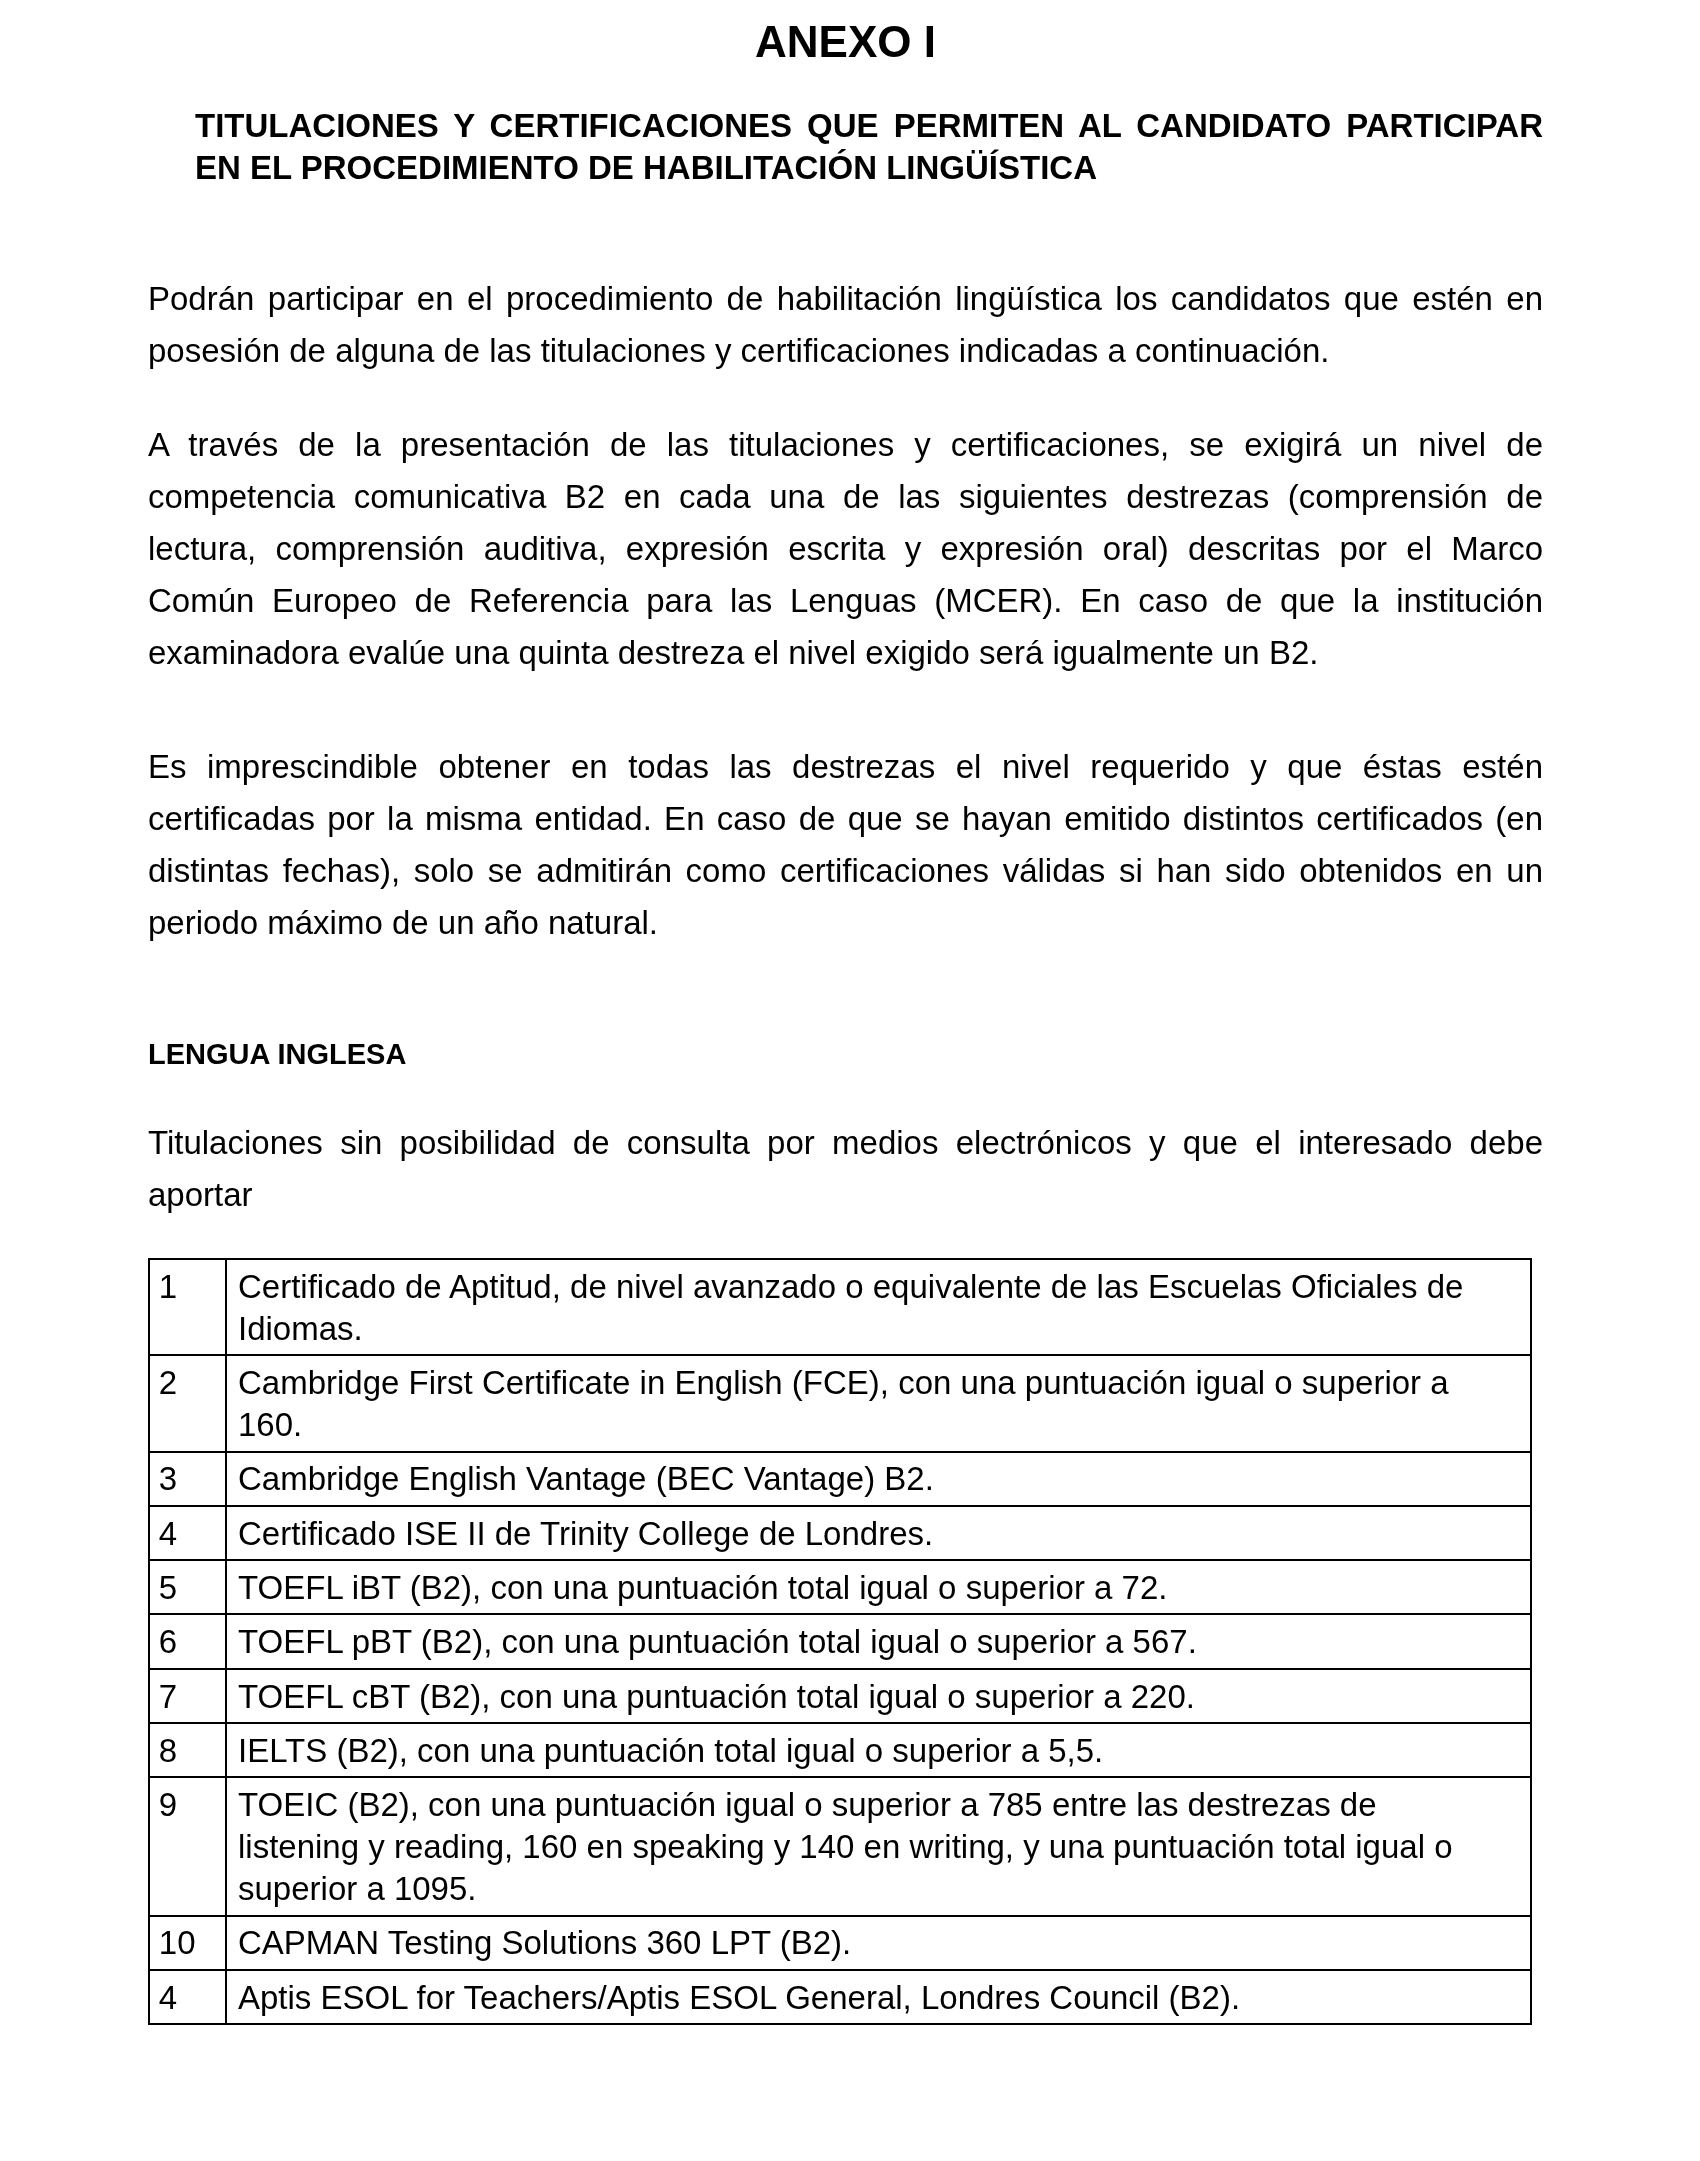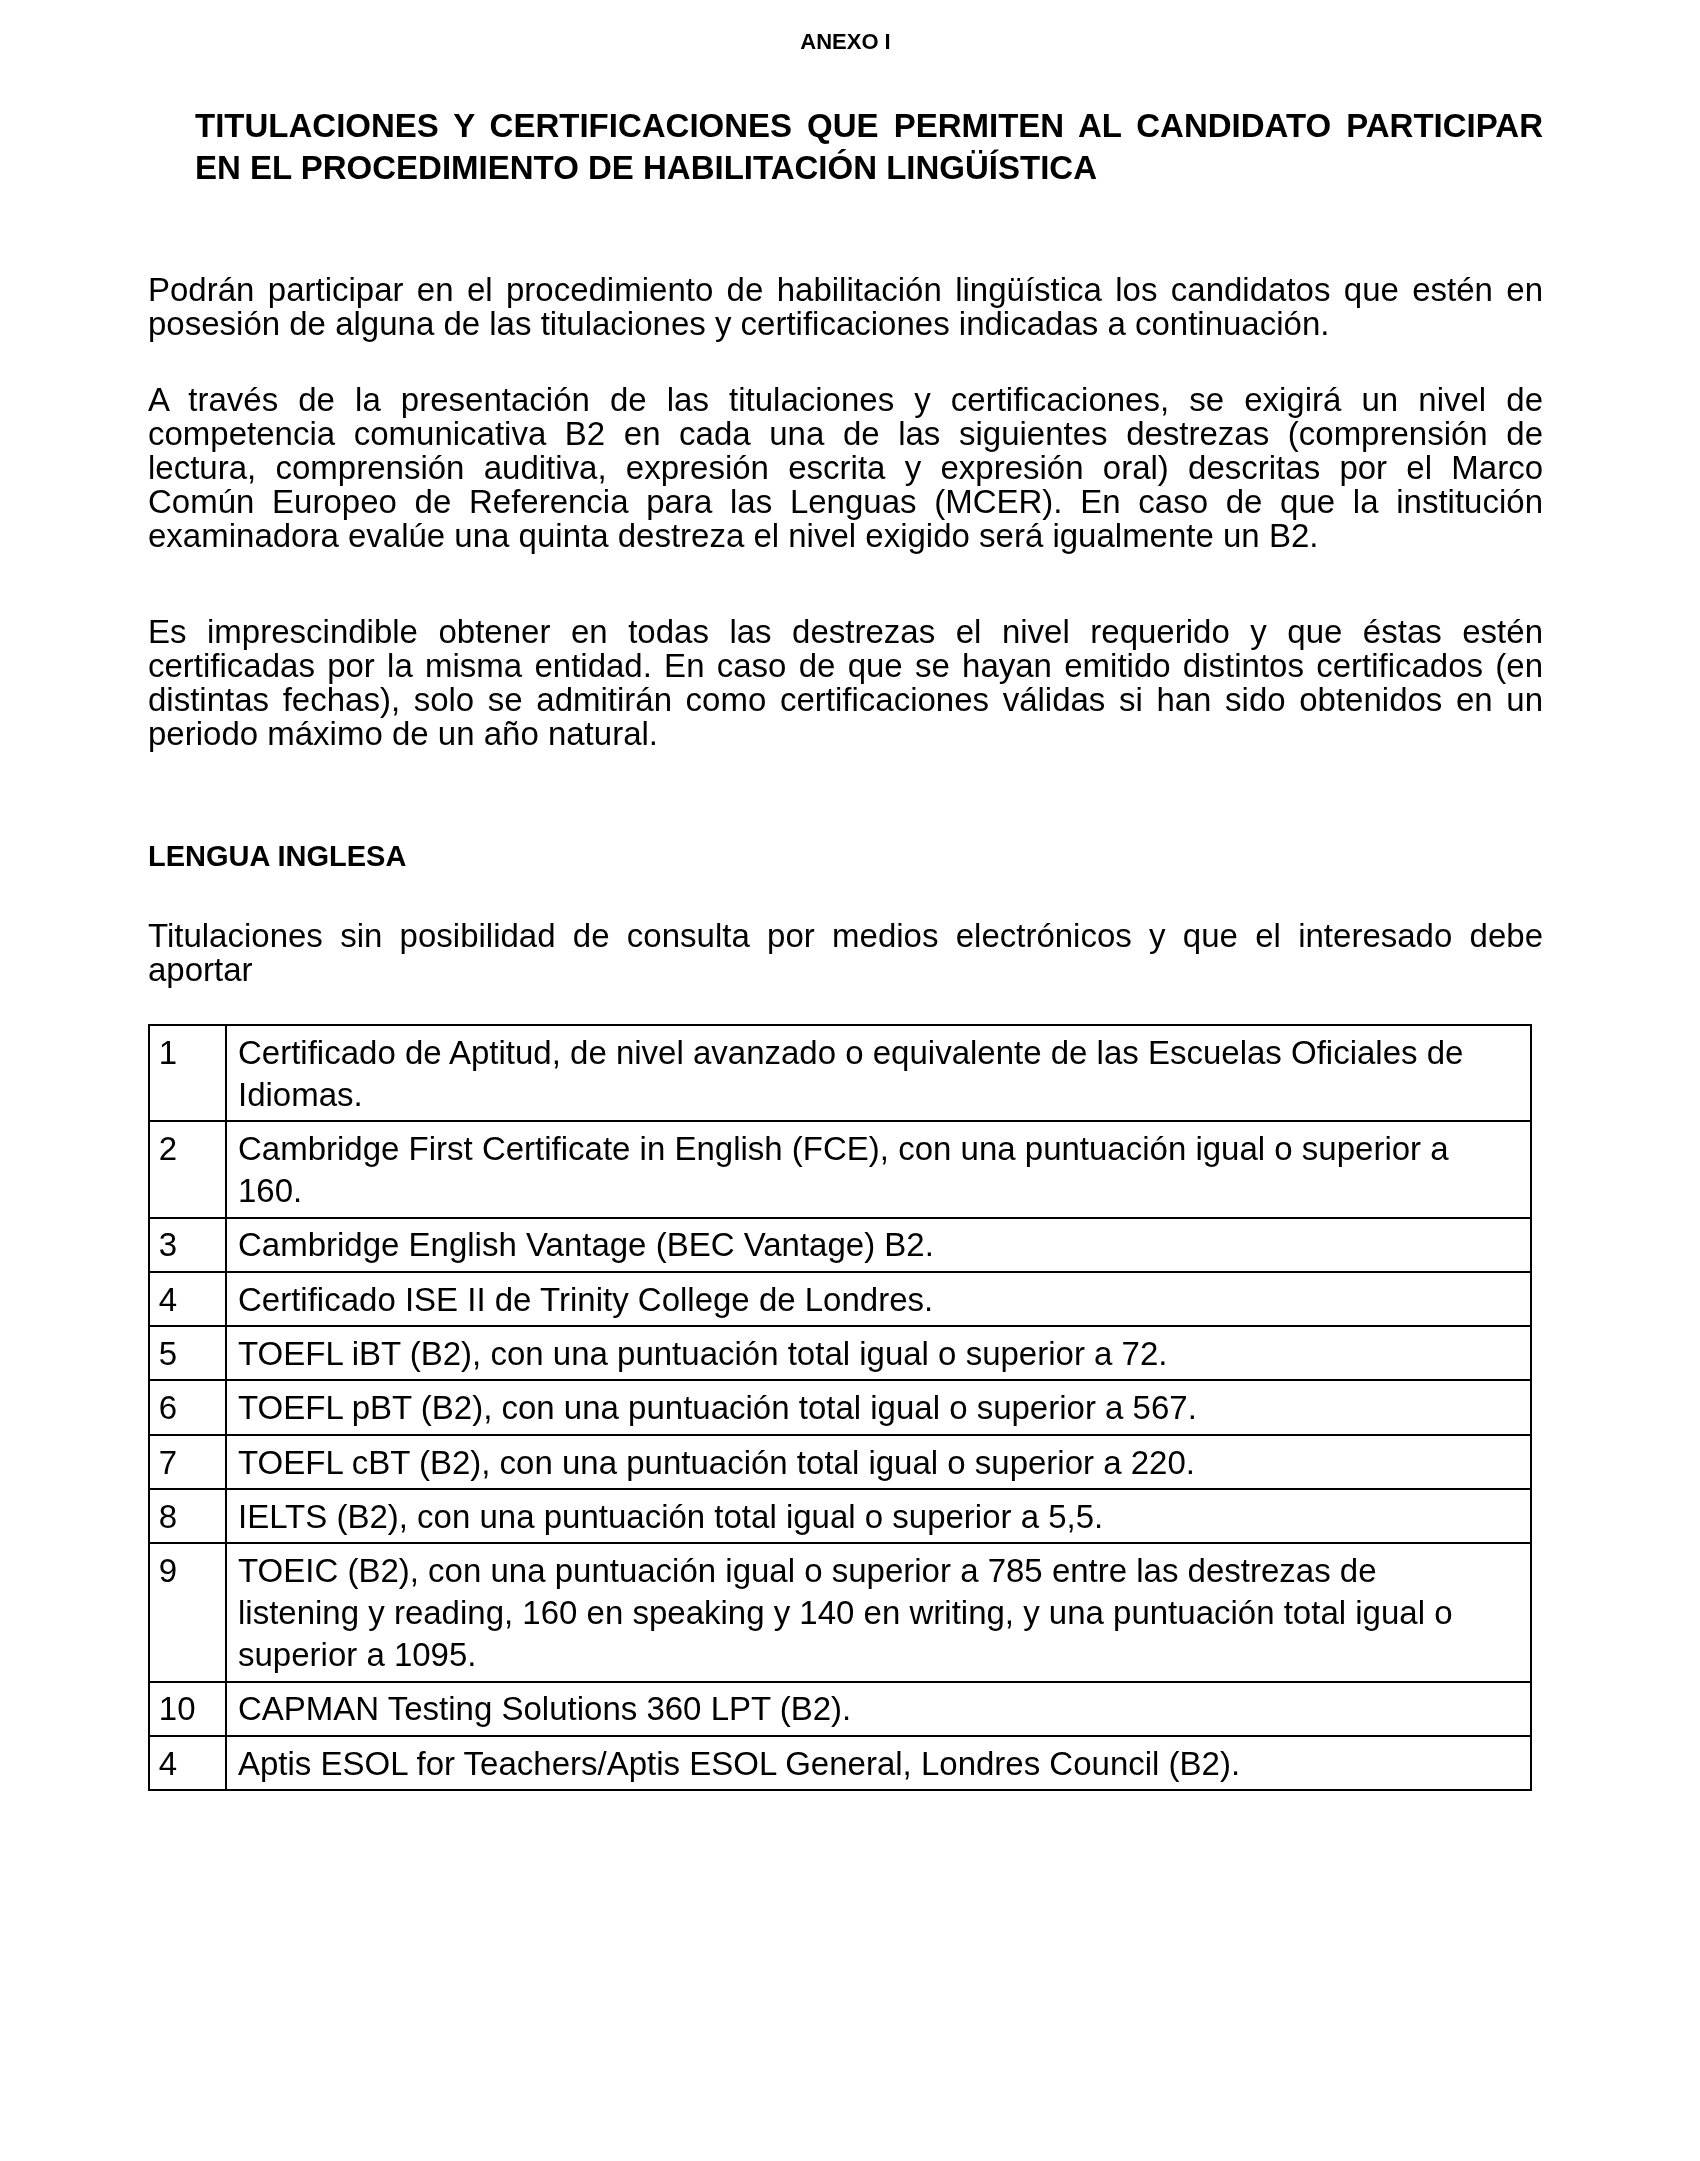--- a/index.html
+++ b/index.html
@@ -7,37 +7,37 @@
   body {
     width: 1700px;
     height: 2161px;
     position: relative;
     font-family: "Liberation Sans", "DejaVu Sans", sans-serif;
     color: #000000;
     padding: 21px 157px 0 148px;
     overflow: hidden;
   }
   .doc-title {
-    font-size: 22px;
+    font-size: 44px;
     line-height: 42px;
     font-weight: bold;
     text-align: center;
     margin-bottom: 42px;
   }
   .main-heading {
     font-size: 33px;
     line-height: 42px;
     font-weight: bold;
     text-align: justify;
     margin-bottom: 84px;
     margin-left: 47px;
   }
   p.para {
     font-size: 33px;
-    line-height: 34px;
+    line-height: 52px;
     text-align: justify;
   }
   p.para-1 { margin-bottom: 42px; }
   p.para-2 { margin-bottom: 62px; }
   p.para-3 { margin-bottom: 84px; }
   .section-heading {
     font-size: 29px;
     line-height: 42px;
     font-weight: bold;
     margin-bottom: 42px;

